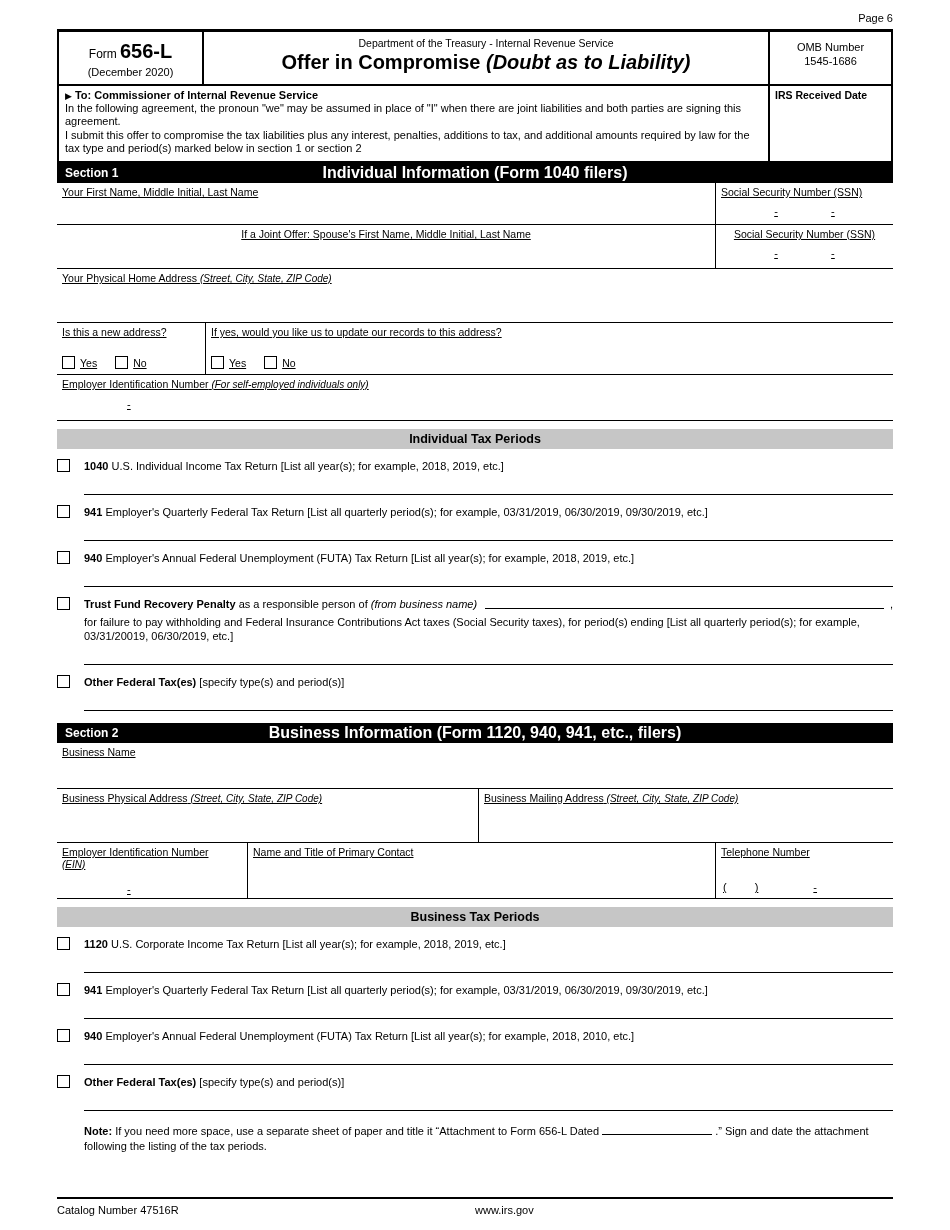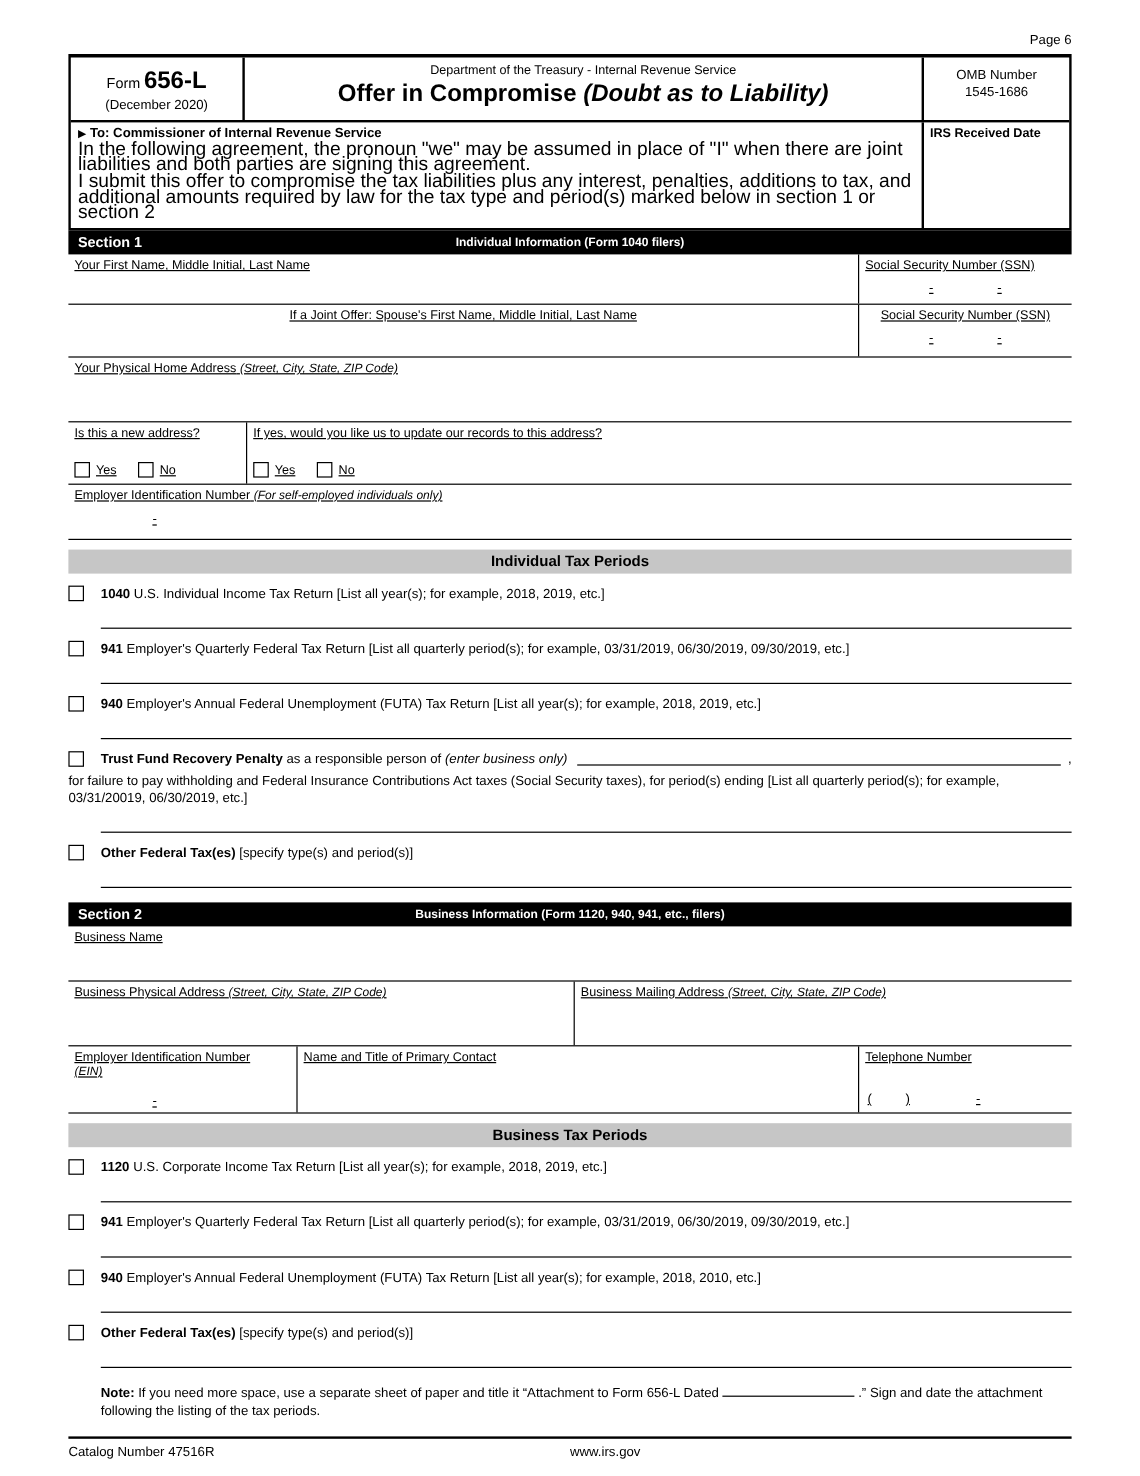--- a/index.html
+++ b/index.html
@@ -3,48 +3,48 @@
 <meta charset="utf-8">
 <style>
   * { margin:0; padding:0; box-sizing:border-box; }
   html, body { background:#fff; }
   body {
     width:950px; height:1230px;
     font-family:"Liberation Sans","DejaVu Sans",sans-serif;
     color:#000; font-size:11px;
     position:relative;
   }
-  .sheet { width:950px; height:1230px; padding:24px 57px 0 57px; position:relative; }
+  .sheet { width:950px; height:1230px; padding:8px 57px 0 57px; position:relative; }
 
   .page-num { text-align:right; font-size:11px; padding:4px 0 5px 0; }
 
   
   .topbox { border:2px solid #000; border-top:3px solid #000; }
   .hdr-row { display:flex; border-bottom:2px solid #000; }
   .hb-left { width:145px; border-right:2px solid #000; text-align:center; padding:8px 4px 6px; }
   .hb-left .form-word { font-size:12px; }
   .hb-left .form-num { font-size:20px; font-weight:bold; }
   .hb-left .rev { font-size:11px; margin-top:3px; }
   .hb-center { flex:1; text-align:center; padding:5px 8px 4px; }
   .hb-center .dept { font-size:10.5px; }
   .hb-center .title { font-size:20px; font-weight:bold; margin-top:2px; }
   .hb-right { width:123px; border-left:2px solid #000; text-align:center; padding:9px 4px; font-size:11px; }
   .hb-right .omb-label { margin-bottom:2px; }
 
   .intro-row { display:flex; }
   .intro-left { flex:1; padding:3px 8px 6px 6px; }
   .to-line { font-weight:bold; font-size:11px; }
   .pointer { font-size:9px; margin-right:3px; }
-  .intro-para { font-size:16px; line-height:13px; margin-top:1px; }
+  .intro-para { font-size:11px; line-height:13px; margin-top:1px; }
   .intro-right { width:123px; border-left:2px solid #000; padding:3px 5px; font-weight:bold; font-size:10.5px; }
 
   
   .sec-bar { background:#000; color:#fff; height:20px; position:relative; display:flex; align-items:center; margin-top:0; }
   .sec-label { font-weight:bold; font-size:12px; padding-left:8px; position:relative; z-index:2; }
-  .sec-title { position:absolute; left:0; right:0; text-align:center; font-weight:bold; font-size:10px; }
+  .sec-title { position:absolute; left:0; right:0; text-align:center; font-weight:bold; font-size:16px; }
 
   .gray-bar { background:#c6c6c6; text-align:center; font-weight:bold; font-size:12.5px; height:20px; line-height:20px; margin-top:8px; }
 
   
   .frow { display:flex; border-bottom:1px solid #000; }
   .fcell { padding:3px 5px; display:flex; flex-direction:column;text-decoration:underline; }
   .flex1 { flex:1; }
   .bl { border-left:1px solid #000; }
   .flbl { font-size:10.5px; }
   .small { font-style:italic; font-size:10px; }
@@ -70,21 +70,21 @@
   .ein-cell { width:190px; }
   .contact-cell { flex:1; border-left:1px solid #000; }
 
   
   .tp { margin-top:10px; }
   .tp-row { display:flex; align-items:flex-start; }
   .tp-row .cb { margin-right:14px; margin-top:0; }
   .tp-text { font-size:11px; line-height:14px; }
   .tp-line { border-bottom:1px solid #000; margin-left:27px; margin-top:21px; }
   .tf-blank { flex:1; border-bottom:1px solid #000; min-width:120px; margin:0 6px 2px 8px; align-self:flex-end; height:12px; }
-  .tp-cont { margin-top:4px; font-size:11px; line-height:14px; padding-right:4px; }
+  .tp-cont { margin-left:27px; margin-top:4px; font-size:11px; line-height:14px; padding-right:4px; }
 
   
   .note { margin:13px 4px 0 27px; font-size:11px; line-height:15px; }
   .note-blank { display:inline-block; width:110px; border-bottom:1px solid #000; height:11px; }
 
   
   .footer { position:absolute; left:57px; right:57px; bottom:14px;
             border-top:2px solid #000; padding-top:5px;
             display:flex; align-items:baseline; }
   .footer .f-left { flex:1; text-align:left; font-size:11px; }
@@ -230,21 +230,21 @@
     <div class="tp-row">
       <span class="cb"></span>
       <span class="tp-text"><b>940</b> <span>Employer's Annual Federal Unemployment (FUTA) Tax Return [List all year(s); for example, 2018, 2019, etc.]</span></span>
     </div>
     <div class="tp-line"></div>
   </div>
 
   <div class="tp">
     <div class="tp-row">
       <span class="cb"></span>
-      <span class="tp-text"><b>Trust Fund Recovery Penalty</b> <span>as a responsible person of</span> <i>(enter business only)</i></span>
+      <span class="tp-text"><b>Trust Fund Recovery Penalty</b> <span>as a responsible person of</span> <i>(from business name)</i></span>
       <span class="tf-blank"></span>
       <span class="tp-text">,</span>
     </div>
     <div class="tp-cont">for failure to pay withholding and Federal Insurance Contributions Act taxes (Social Security taxes), for period(s) ending [List all quarterly period(s); for example, 03/31/20019, 06/30/2019, etc.]</div>
     <div class="tp-line"></div>
   </div>
 
   <div class="tp">
     <div class="tp-row">
       <span class="cb"></span>

